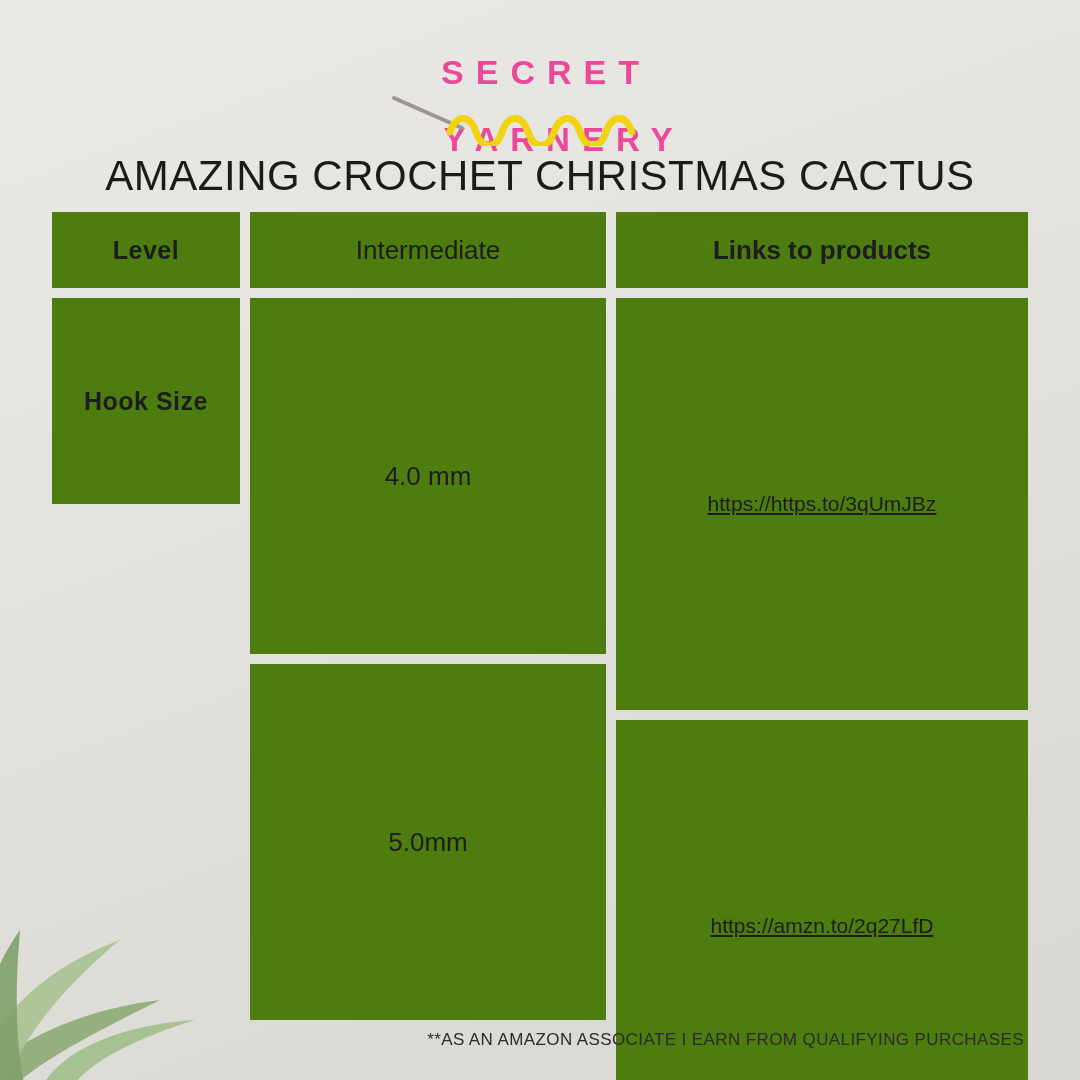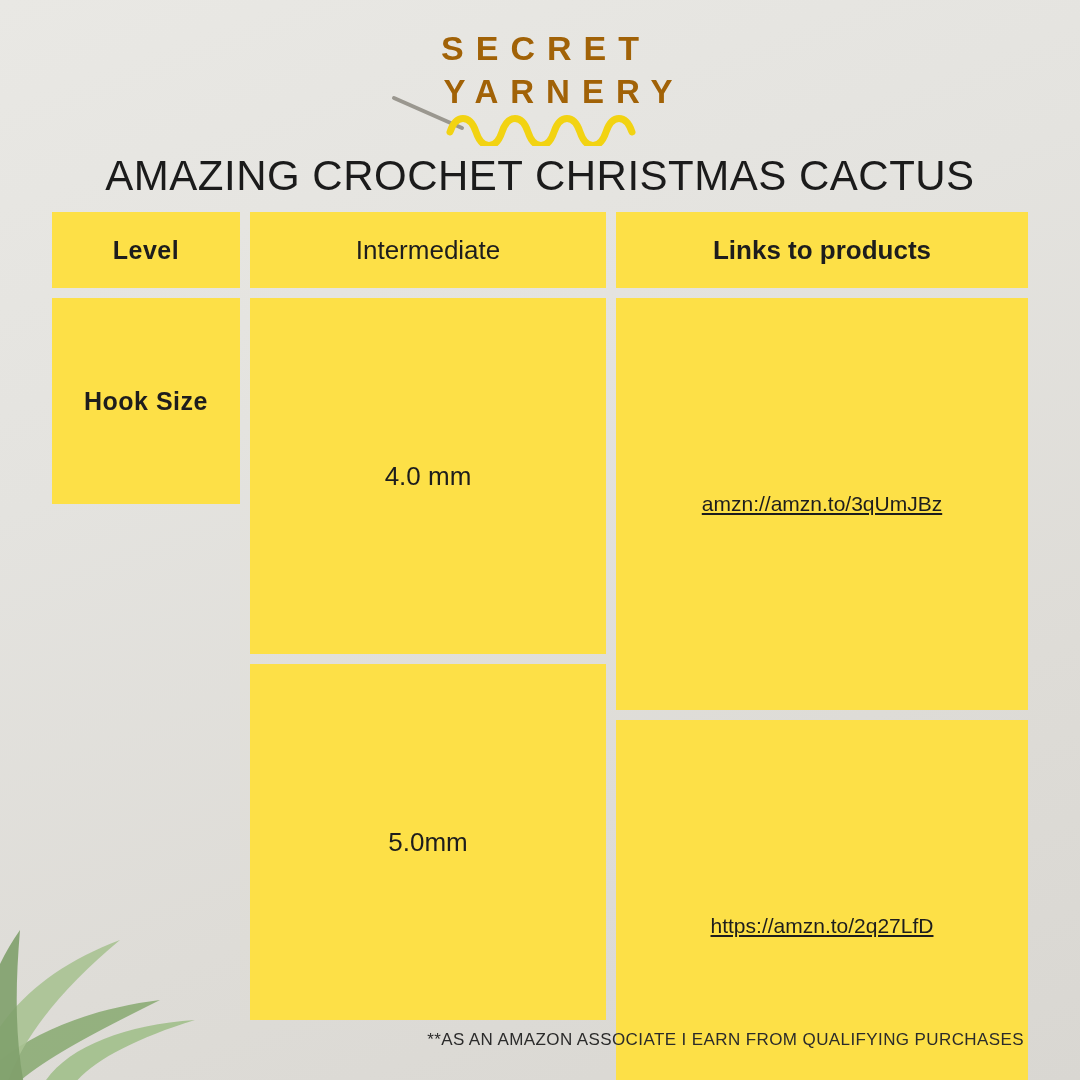--- a/index.html
+++ b/index.html
@@ -17,26 +17,27 @@
   
   .leaves { position: absolute; left: -20px; bottom: -10px; width: 290px; height: 230px; pointer-events: none; }
 
   
   .brand {
     position: absolute;
     top: 26px; left: 0; right: 0;
     text-align: center;
   }
   .brand-line1, .brand-line2 {
-    color: #a16207;
+    color: #ec4899;
     font-weight: bold;
     letter-spacing: 12px;
     font-size: 34px;
     line-height: 44px;
     text-indent: 12px;
+    margin-top: 24px;
   }
   .brand-line2 { font-size: 33px; padding-left: 36px; }
   .brand-squiggle { position: absolute; left: 50%; transform: translateX(-50%); top: 86px; }
 
   
   .title {
     position: absolute;
     top: 152px; left: 0; right: 0;
     text-align: center;
     font-size: 42px;
@@ -48,21 +49,21 @@
 
   
   .table {
     position: absolute;
     top: 212px;
     left: 52px;
     width: 976px;
   }
   .row { display: flex; gap: 10px; margin-bottom: 10px; }
   .cell {
-    background: #fde047;
+    background: #4d7c0f;
     display: flex;
     align-items: center;
     justify-content: center;
     color: #1d1d1d;
   }
   .c-label { width: 188px; flex: 0 0 188px; font-size: 25px; font-weight: 600; letter-spacing: 0.5px; }
   .c-mid   { width: 356px; flex: 0 0 356px; font-size: 26px; }
   .c-right { width: 412px; flex: 0 0 412px; font-size: 21px; }
   .stack { display: flex; flex-direction: column; gap: 10px; }
 
@@ -106,21 +107,21 @@
   </div>
 
   <div class="row">
     <div class="cell c-label" style="height:206px">Hook Size</div>
     <div class="stack">
       <div class="cell c-mid h-sub">4.0 mm</div>
       <div class="cell c-mid h-sub">5.0mm</div>
     </div>
     <div class="stack">
       <div class="cell c-right h-sub">
-          <span class="link">amzn://amzn.to/3qUmJBz</span>
+          <span class="link">https://https.to/3qUmJBz</span>
         </div>
       <div class="cell c-right h-sub">
           <span class="link">https://amzn.to/2q27LfD </span>
         </div>
     </div>
   </div>
 
 </div>
 
 <div class="footnote">**AS AN AMAZON ASSOCIATE I EARN FROM QUALIFYING PURCHASES</div>

